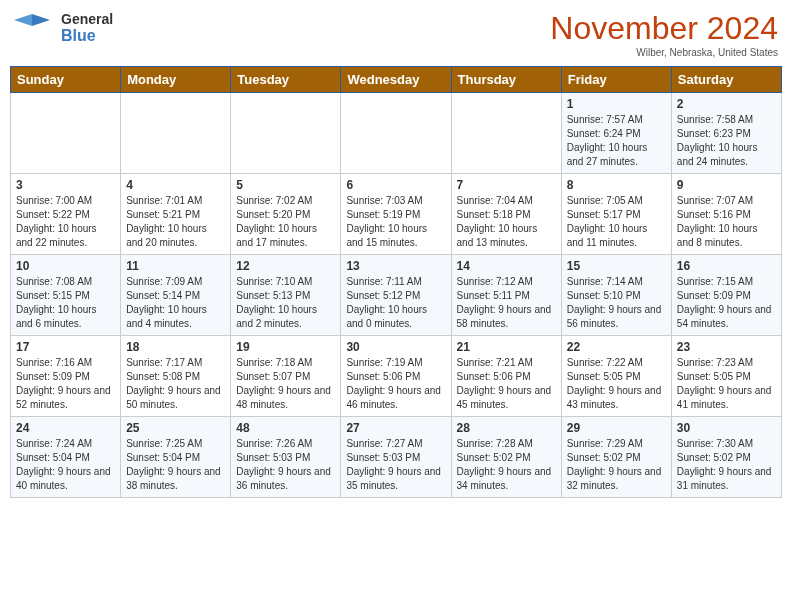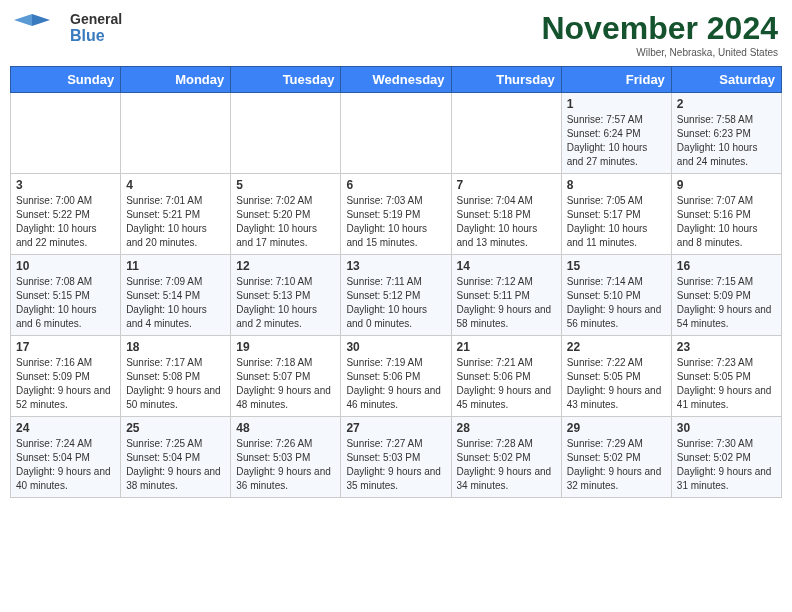--- a/index.html
+++ b/index.html
@@ -18,21 +18,21 @@
     .header {
       display: flex;
       justify-content: space-between;
       align-items: flex-start;
       margin-bottom: 8px;
       padding: 0 4px;
     }
     .logo {
       display: flex;
       align-items: center;
-      gap: 20px;
+      gap: 11px;
     }
     .logo-text {
       display: flex;
       flex-direction: column;
       line-height: 1.1;
     }
     .logo-general {
       font-size: 14px;
       font-weight: bold;
       color: #333;
@@ -44,35 +44,35 @@
     }
     .logo-icon {
       width: 36px;
       height: 36px;
     }
     .title-block {
       text-align: right;
     }
     .month-title {
       font-size: 32px;
-      font-weight: bold;
-      color: #14532d;
+      font-weight: normal;
+      color: #c2410c;
     }
     .location {
       font-size: 10px;
       color: #555;
     }
     .calendar {
       width: 100%;
       border-collapse: collapse;
     }
     .calendar thead tr th {
-      background-color: #3b82f6;
+      background-color: #a16207;
       color: #fff;
-      text-align: right;
+      text-align: left;
       padding: 5px 6px;
       font-size: 13px;
       font-weight: bold;
       border: 1px solid #2a5a9f;
     }
     .calendar tbody tr td {
       vertical-align: top;
       border: 1px solid #ccc;
       padding: 4px 5px;
       font-size: 10.5px;

